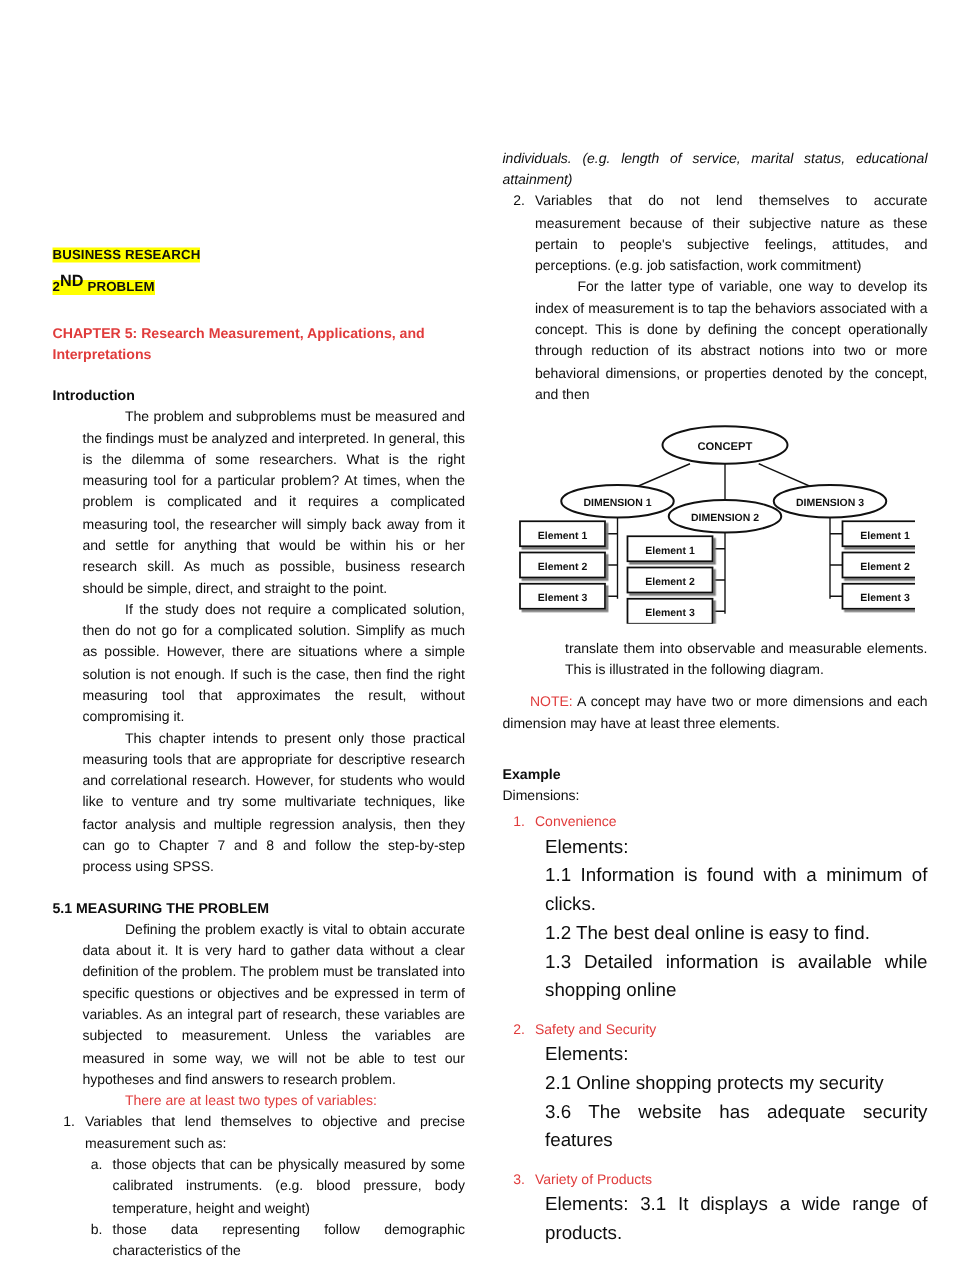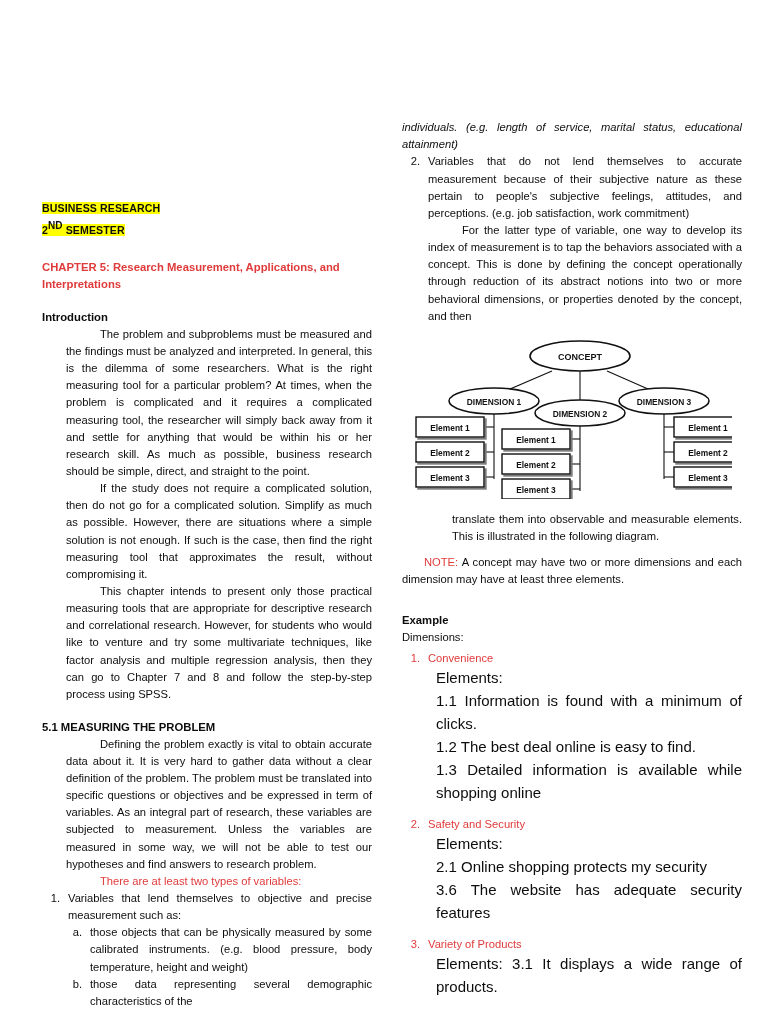--- a/index.html
+++ b/index.html
@@ -39,21 +39,21 @@
   .indent { text-indent: 34px; margin-left: 24px; }
   .hl {
     background: #ffff00;
     font-weight: bold;
     font-size: 10.6px;
     letter-spacing: .1px;
     display: inline;
     line-height: 1.5;
   }
   .hl-block { margin: 0 0 2px 0; }
-  sup { font-size: 10px; vertical-align: super; }
+  sup { font-size: 13px; vertical-align: super; }
 
   .red { color: #e03b3b; }
   .chapter-title {
     color: #e03b3b;
     font-weight: bold;
     font-size: 11.3px;
     line-height: 1.5;
     margin: 20px 0 0 0;
   }
   h3.sec {
@@ -97,21 +97,21 @@
 <body>
 
 <div class="page">
 
   <div class="col left">
 
     <div class="hl-block">
       <span class="hl">BUSINESS RESEARCH</span>
     </div>
     <div class="hl-block">
-      <span class="hl"><span>2</span><sup>ND</sup><span> SEMESTER</span></span>
+      <span class="hl"><span>2</span><sup>ND</sup><span> PROBLEM</span></span>
     </div>
 
     <div class="chapter-title">CHAPTER 5: Research Measurement, Applications, and Interpretations</div>
 
     <h3 class="sec">Introduction</h3>
 
     <p class="indent">The problem and subproblems must be measured and the findings must be analyzed and interpreted. In general, this is the dilemma of some researchers. What is the right measuring tool for a particular problem? At times, when the problem is complicated and it requires a complicated measuring tool, the researcher will simply back away from it and settle for anything that would be within his or her research skill. As much as possible, business research should be simple, direct, and straight to the point.</p>
     <p class="indent">If the study does not require a complicated solution, then do not go for a complicated solution. Simplify as much as possible. However, there are situations where a simple solution is not enough. If such is the case, then find the right measuring tool that approximates the result, without compromising it.</p>
     <p class="indent">This chapter intends to present only those practical measuring tools that are appropriate for descriptive research and correlational research. However, for students who would like to venture and try some multivariate techniques, like factor analysis and multiple regression analysis, then they can go to Chapter 7 and 8 and follow the step-by-step process using SPSS.</p>
 
@@ -126,21 +126,21 @@
         <div class="marker">1.</div>
         <div class="body">
           <div class="txt">Variables that lend themselves to objective and precise measurement such as:</div>
           <div class="nlist">
             <div class="nrow lvl2">
               <div class="marker">a.</div>
               <div class="body txt">those objects that can be physically measured by some calibrated instruments. (e.g. blood pressure, body temperature, height and weight)</div>
             </div>
             <div class="nrow lvl2">
               <div class="marker">b.</div>
-              <div class="body txt">those data representing several demographic characteristics of the</div>
+              <div class="body txt">those data representing follow demographic characteristics of the</div>
             </div>
           </div>
         </div>
       </div>
     </div>
 
   </div>
 
   <div class="col right">
 

